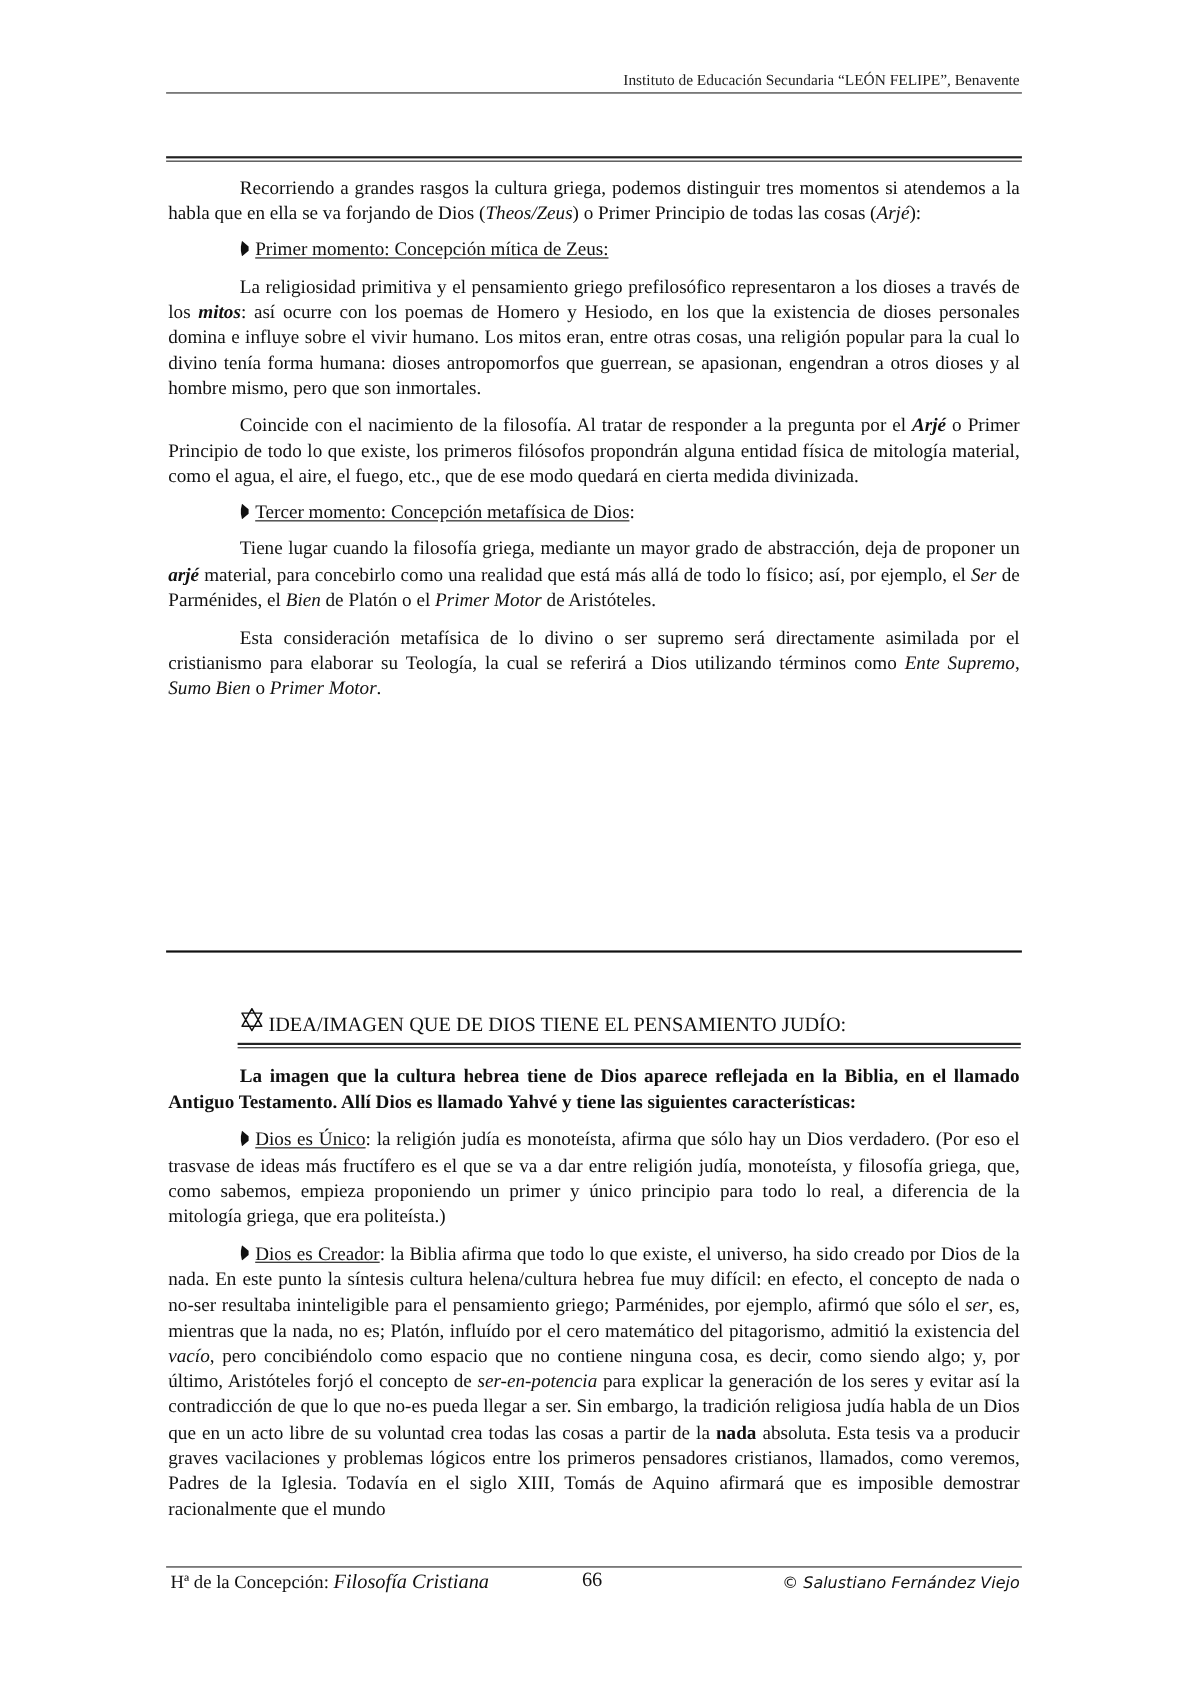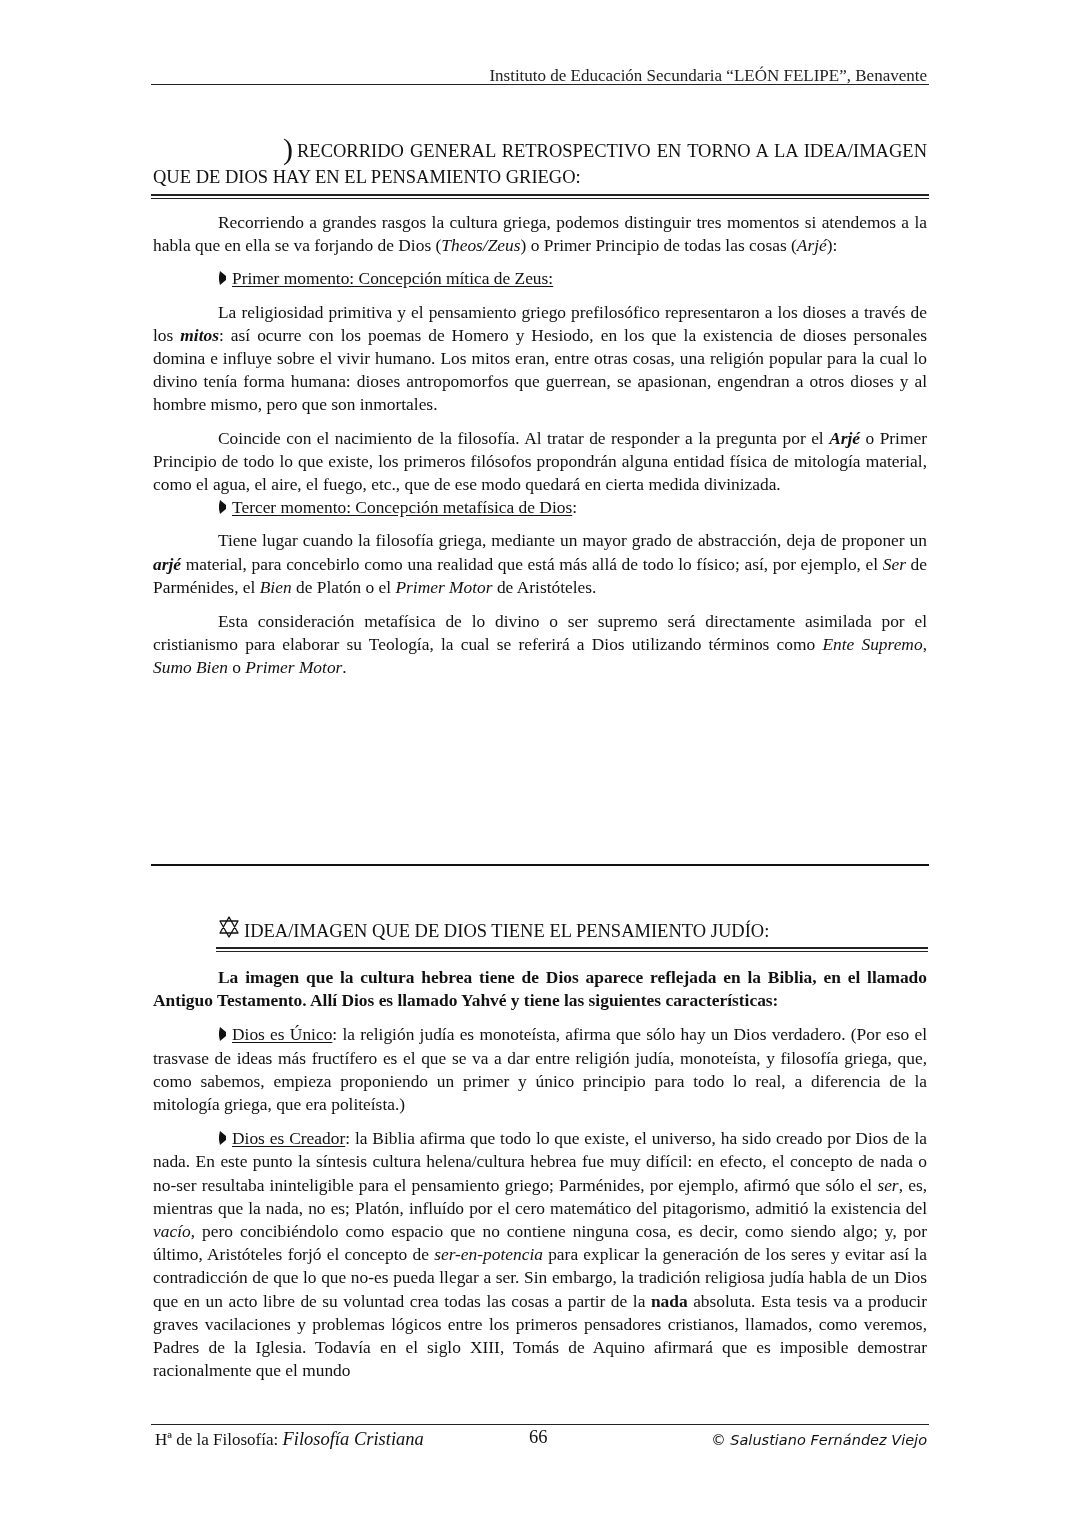--- a/index.html
+++ b/index.html
@@ -1,20 +1,20 @@
 <!DOCTYPE html>
 <html><head>
 <meta charset="utf-8">
 <style>
   html, body { margin: 0; padding: 0; background: #ffffff; }
   body { width: 1080px; height: 1528px; position: relative; overflow: hidden;
          font-family: "Liberation Serif", "DejaVu Serif", serif; color: #111; }
   .page { position: absolute; left: 0; top: 0; width: 1080px; height: 1528px; }
   .content { position: absolute; left: 153px; width: 774px; }
-  .header-text { position: absolute; top: 66px; right: 153px; font-size: 17px; color: #222; }
+  .header-text { position: absolute; top: 66px; right: 153px; font-size: 14px; color: #222; }
   .header-rule { position: absolute; top: 84px; left: 151px; width: 778px; height: 1px; background: #222; }
 
   .section-title { font-size: 18.5px; line-height: 26px; text-align: justify; text-align-last: left; text-transform: uppercase; color: #111; }
   .section-title .lead-icon { display: inline-block; }
   .double-rule { width: 778px; margin-left: -2px; height: 5px; border-top: 2px solid #222; border-bottom: 1px solid #222; box-sizing: border-box; }
 
   p.para { margin: 0; font-size: 17.4px; line-height: 23.2px; text-align: justify; }
   p.indent { text-indent: 65px; }
   .bullet-line { font-size: 17.4px; line-height: 23.2px; padding-left: 65px; }
   .bullet { display: inline-block; width: 9px; height: 14px; vertical-align: -1px; margin-right: 5px; }
@@ -32,37 +32,34 @@
 </style>
 </head>
 <body>
 
 <div class="page">
 
   <div class="header-text">Instituto de Educación Secundaria “LEÓN FELIPE”, Benavente</div>
   <div class="header-rule"></div>
 
   <div class="content" style="top:138px;">
-    <div class="section-title" style="text-indent:65px;">
-      <span class="lead-icon" style="font-size:30px; line-height:20px; vertical-align:-2px; margin-right:4px;">)</span><span>RECORRIDO GENERAL RETROSPECTIVO EN TORNO A LA IDEA/IMAGEN QUE DE DIOS HAY EN EL PENSAMIENTO GRIEGO:</span>
-    </div>
     <div class="double-rule" style="margin-top:4px;"></div>
 
     <p class="para indent" style="margin-top:12px;"><span>Recorriendo a grandes rasgos la cultura griega, podemos distinguir tres momentos si atendemos a la habla que en ella se va forjando de Dios (</span><i>Theos/Zeus</i><span>) o Primer Principio de todas las cosas (</span><i>Arjé</i><span>):</span></p>
 
     <div class="bullet-line" style="margin-top:10px;">
       <svg class="bullet" viewBox="0 0 9 14">
           <path d="M2 0 L8 5 L8 9 L2 14 L1 9 L1 5 Z" fill="#111"></path>
         </svg><span class="u">Primer momento: Concepción mítica de Zeus:</span>
     </div>
     <p class="para indent" style="margin-top:10px;"><span>La religiosidad primitiva  y el pensamiento griego prefilosófico representaron a los dioses a través de los </span><b><i>mitos</i></b><span>: así ocurre con los poemas de Homero y Hesiodo, en los que la existencia de dioses personales domina e influye sobre el vivir humano. Los mitos eran, entre otras cosas, una religión popular para la cual lo divino tenía forma humana: dioses antropomorfos que guerrean, se apasionan, engendran a otros dioses y al hombre mismo, pero que son inmortales.</span></p>
 
     <p class="para indent" style="margin-top:10px;"><span>Coincide con el nacimiento de la filosofía. Al tratar de responder a la pregunta por el </span><b><i>Arjé</i></b><span> o Primer Principio de todo lo que existe, los primeros filósofos propondrán alguna entidad física de mitología material, como el agua, el aire, el fuego, etc., que de ese modo quedará en cierta medida divinizada.</span></p>
 
-    <div class="bullet-line" style="margin-top:0;">
+    <div class="bullet-line" style="margin-top:10px;">
       <svg class="bullet" viewBox="0 0 9 14">
           <path d="M2 0 L8 5 L8 9 L2 14 L1 9 L1 5 Z" fill="#111"></path>
         </svg><span class="u">Tercer momento: Concepción metafísica de Dios</span><span>:</span>
     </div>
     <p class="para indent" style="margin-top:10px;"><span>Tiene lugar cuando la filosofía griega, mediante un mayor grado de abstracción, deja de proponer un </span><b><i>arjé</i></b><span> material, para concebirlo como una realidad que está más allá de todo lo físico; así, por ejemplo, el </span><i>Ser</i><span> de Parménides, el </span><i>Bien</i><span> de Platón o el </span><i>Primer Motor</i><span> de Aristóteles.</span></p>
 
     <p class="para indent" style="margin-top:11px;"><span>Esta consideración metafísica de lo divino o ser supremo será directamente asimilada por el cristianismo para elaborar su Teología, la cual se referirá a Dios utilizando términos como </span><i>Ente Supremo</i><span>, </span><i>Sumo Bien</i><span> o </span><i>Primer Motor</i><span>.</span></p>
   </div>
 
   <div class="single-rule" style="top:864px;"></div>
@@ -80,16 +77,16 @@
     <p class="para indent" style="margin-top:11px;"><svg class="bullet" viewBox="0 0 9 14">
           <path d="M2 0 L8 5 L8 9 L2 14 L1 9 L1 5 Z" fill="#111"></path>
         </svg><span class="u">Dios es Único</span><span>: la religión judía es monoteísta, afirma que sólo hay un Dios verdadero. (Por eso el trasvase de ideas más fructífero es el que se va a dar entre religión judía, monoteísta, y filosofía griega, que, como sabemos, empieza proponiendo un primer y único principio para todo lo real, a diferencia de la mitología griega, que era politeísta.)</span></p>
 
     <p class="para indent" style="margin-top:11px;"><svg class="bullet" viewBox="0 0 9 14">
           <path d="M2 0 L8 5 L8 9 L2 14 L1 9 L1 5 Z" fill="#111"></path>
         </svg><span class="u">Dios es Creador</span><span>: la Biblia afirma que todo lo que existe, el universo, ha sido creado por Dios de la nada. En este punto la síntesis cultura helena/cultura hebrea fue muy difícil: en efecto, el concepto de nada o no-ser resultaba ininteligible para el pensamiento griego; Parménides, por ejemplo, afirmó que sólo el </span><i>ser</i><span>, es, mientras que la nada, no es; Platón, influído por el cero matemático del pitagorismo, admitió la existencia del </span><i>vacío</i><span>, pero concibiéndolo como espacio que no contiene ninguna cosa, es decir, como siendo algo; y, por último, Aristóteles forjó el concepto de </span><i>ser-en-potencia</i><span> para explicar la generación de los seres y evitar así la contradicción de que lo que no-es pueda llegar a ser. Sin embargo, la tradición religiosa judía habla de un Dios que en un acto libre de su voluntad crea todas las cosas a partir de la </span><b>nada</b><span> absoluta. Esta tesis va a producir graves vacilaciones y problemas lógicos entre los primeros pensadores cristianos, llamados, como veremos, Padres de la Iglesia. Todavía en el siglo XIII, Tomás de Aquino afirmará que es imposible demostrar racionalmente que el mundo</span></p>
   </div>
 
   <div class="footer-rule"></div>
-  <div class="footer-left"><span>Hª de la Filosofía: </span><span class="ftitle">Filosofía Cristiana</span></div>
+  <div class="footer-left"><span>Hª de la Concepción: </span><span class="ftitle">Filosofía Cristiana</span></div>
   <div class="footer-page">66</div>
   <div class="footer-right">© Salustiano Fernández Viejo</div>
 </div>
 
 </body></html>

